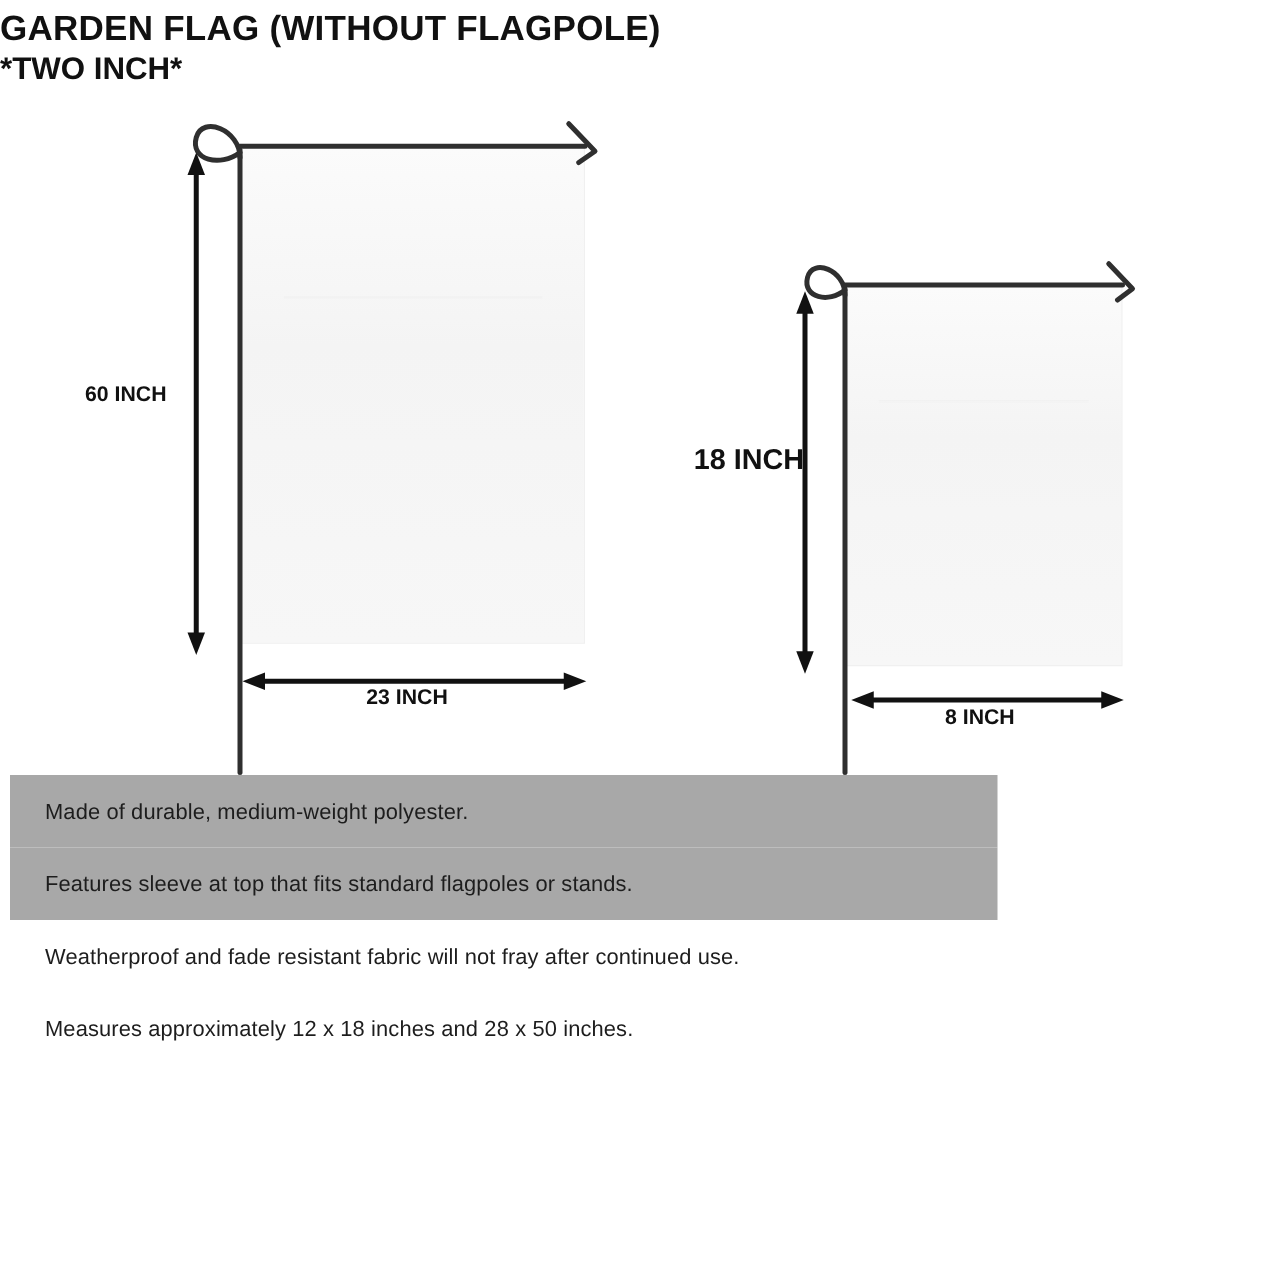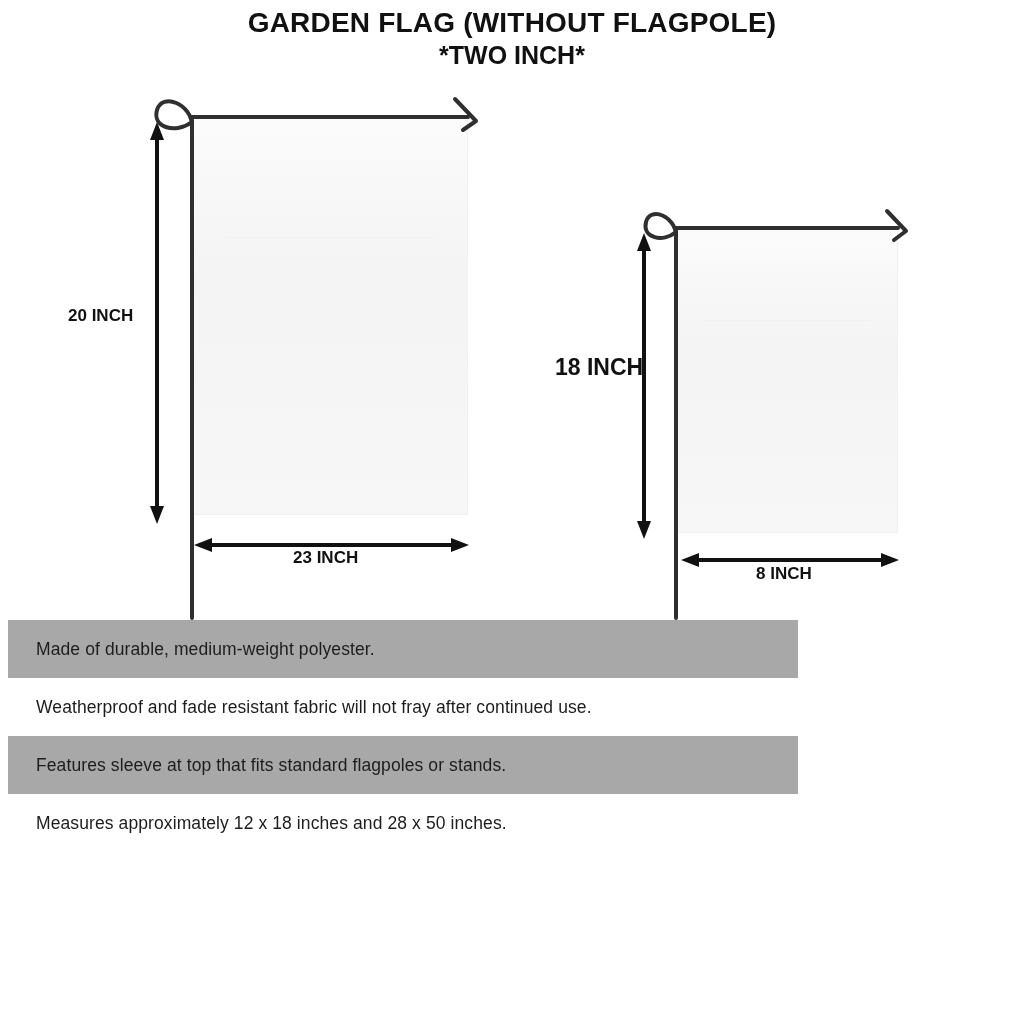--- a/index.html
+++ b/index.html
@@ -15,21 +15,20 @@
     color: #1a1a1a;
     overflow: hidden;
   }
 
   
   #title-block {
     position: absolute;
     top: 6px;
     left: 0;
     width: 1024px;
-    text-align: center;
   }
   #title-line1 {
     font-size: 28px;
     font-weight: bold;
     letter-spacing: 0.2px;
     line-height: 34px;
     color: #111111;
   }
   #title-line2 {
     font-size: 25px;
@@ -141,33 +140,33 @@
 
     <line x1="644" y1="244" x2="644" y2="528" stroke="#111111" stroke-width="4"></line>
     <polygon points="644,233 637,251 651,251" fill="#111111"></polygon>
     <polygon points="644,539 637,521 651,521" fill="#111111"></polygon>
 
     <line x1="692" y1="560" x2="887" y2="560" stroke="#111111" stroke-width="4"></line>
     <polygon points="681,560 699,553 699,567" fill="#111111"></polygon>
     <polygon points="899,560 881,553 881,567" fill="#111111"></polygon>
   </svg>
 
-  <div class="dim-label" style="left:68px; top:306px; font-size:17px;">20 INCH</div>
+  <div class="dim-label" style="left:68px; top:306px; font-size:17px;">60 INCH</div>
   <div class="dim-label" style="left:293px; top:548px; font-size:17px;">23 INCH</div>
 
   <div class="dim-label" style="left:555px; top:354px; font-size:23px;">18 INCH</div>
   <div class="dim-label" style="left:756px; top:564px; font-size:17px;">8 INCH</div>
 </div>
 
 <div id="features">
   <div class="feature-row shaded">
     <span>Made of durable, medium-weight polyester.</span>
   </div>
+  <div class="feature-row shaded">
+    <span>Features sleeve at top that fits standard flagpoles or stands.</span>
+  </div>
   <div class="feature-row plain">
     <span>Weatherproof and fade resistant fabric will not fray after continued use.</span>
-  </div>
-  <div class="feature-row shaded">
-    <span>Features sleeve at top that fits standard flagpoles or stands.</span>
   </div>
   <div class="feature-row plain">
     <span>Measures approximately 12 x 18 inches and 28 x 50 inches.</span>
   </div>
 </div>
 
 </body></html>

